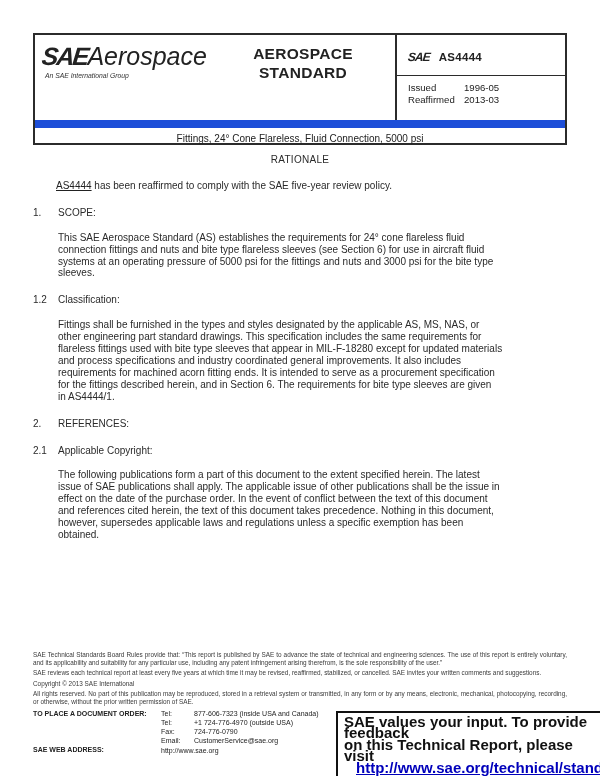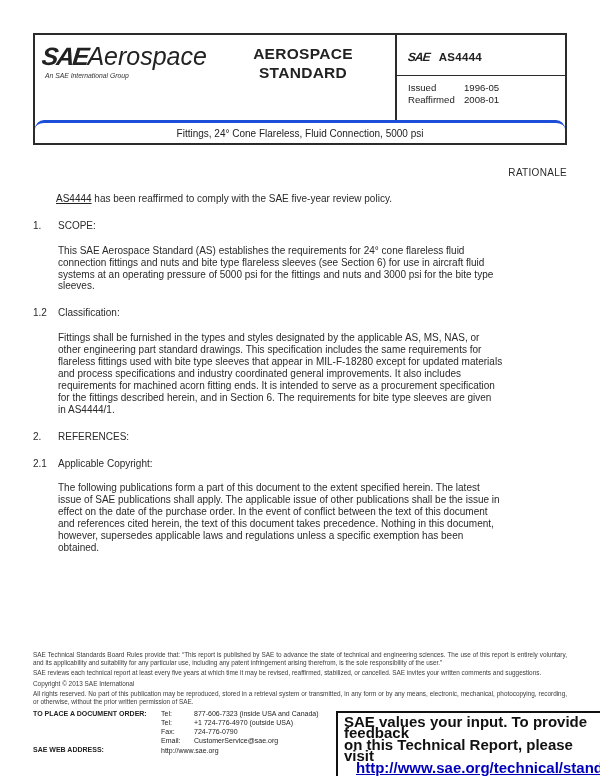--- a/index.html
+++ b/index.html
@@ -20,25 +20,25 @@
   .aero { font-style:italic; font-weight:400; font-size:25px; letter-spacing:0px; }
   .brand-sub { font-style:italic; font-size:6.8px; color:#333; margin:1px 0 0 3px; }
   .doctype-cell { flex:1; text-align:center; font-weight:bold; font-size:15.5px; line-height:19px; letter-spacing:0.3px; padding-top:9px; white-space:pre-line; }
   .code-cell { width:170px; border-left:2px solid #2b2b2b; display:flex; flex-direction:column; }
   .code-top { height:41px; border-bottom:1.5px solid #2b2b2b; padding:12px 0 0 11px; }
   .sae-mini { font-style:italic; font-weight:900; font-size:12px; letter-spacing:-1px; display:inline-block; transform:skewX(-6deg); }
   .code-num { font-weight:bold; font-size:11.5px; margin-left:9px; letter-spacing:0.3px; }
   .dates { padding:6px 0 0 11px; font-size:9.6px; line-height:12px; }
   .date-row { display:flex; }
   .date-row .dlabel { width:56px; }
-  .header-title { border-top:3px solid #1d4ed8; height:23px; line-height:22px; text-align:center; font-size:10px;border-radius:9px; }
+  .header-title { border-top:8px solid #1d4ed8; height:23px; line-height:22px; text-align:center; font-size:10px; }
 
   
   .doc-body { position:absolute; left:33px; top:143px; width:534px; font-size:10px; line-height:11.9px; color:#2a2a2a; }
-  .rationale-head { text-align:right; margin-top:24px; letter-spacing:0.3px; }
+  .rationale-head { text-align:center; margin-top:11px; letter-spacing:0.3px; }
   .rationale-para { margin-top:14px;margin-left:23px; }
   .doc-link { color:#222; text-decoration:underline; cursor:pointer; }
   .section-head { display:flex; margin-top:15px; }
   .sec-num { width:25px; flex:none; }
   .section-para { margin:13px 0 0 25px; white-space:pre-line; padding-right:6px; }
 
   
   .footer { position:absolute; left:33px; top:651px; width:534px; }
   .legal p { font-size:6.4px; line-height:7.6px; color:#3a3a3a; text-align:justify; margin-bottom:3px; }
   .legal p.short { text-align:left; }
@@ -77,21 +77,21 @@
         <div class="code-top">
           <span class="sae-mini">SAE</span><span class="code-num">AS4444</span>
         </div>
         <div class="dates">
           <div class="date-row">
             <span class="dlabel">Issued</span>
             <span>1996-05</span>
           </div>
           <div class="date-row">
             <span class="dlabel">Reaffirmed</span>
-            <span>2008-01</span>
+            <span>2013-03</span>
           </div>
         </div>
       </div>
     </div>
     <div class="header-title">Fittings, 24° Cone Flareless, Fluid Connection, 5000 psi</div>
   </div>
 
   <div class="doc-body">
     <div class="rationale-head">RATIONALE</div>
     <p class="rationale-para"><a class="doc-link">AS4444</a><span> has been reaffirmed to comply with the SAE five-year review policy.</span></p>

